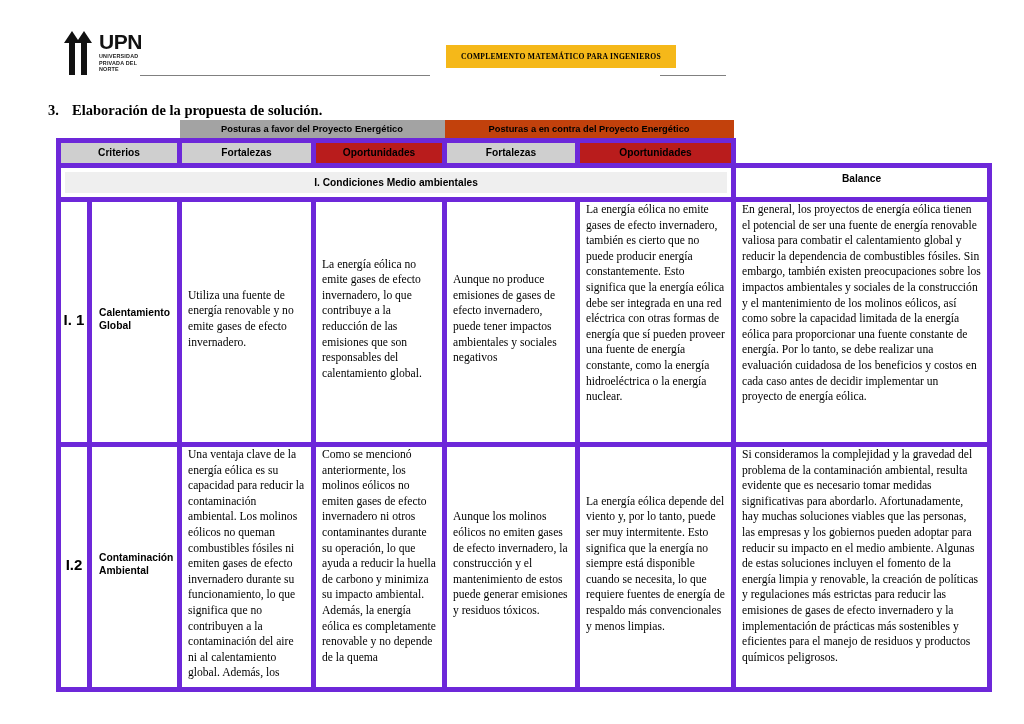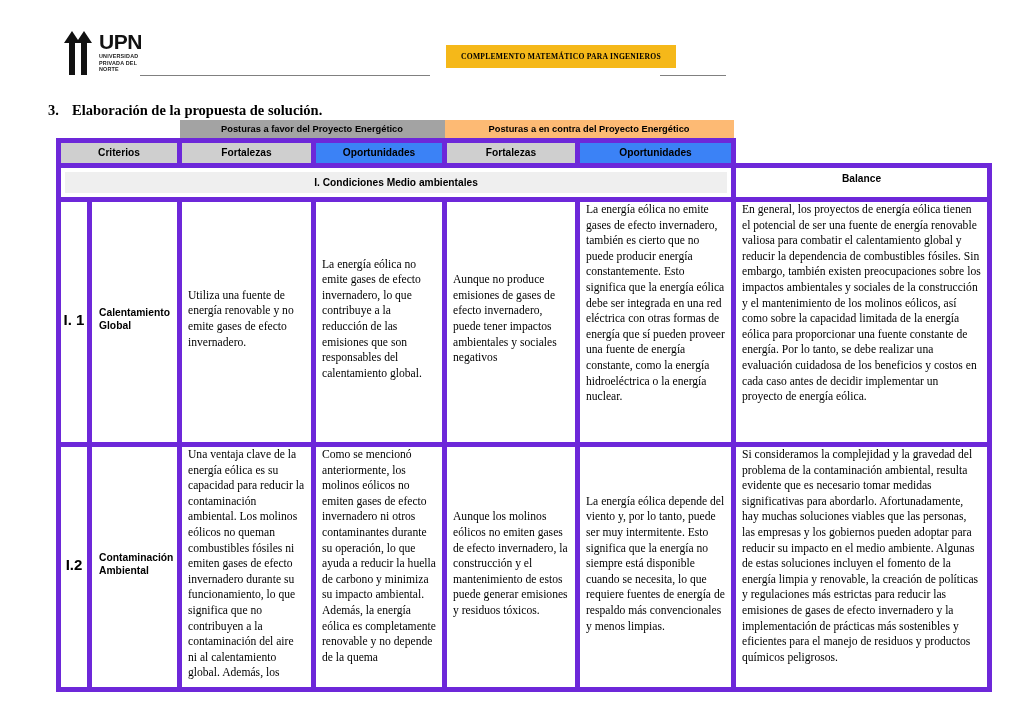--- a/index.html
+++ b/index.html
@@ -149,35 +149,35 @@
     display: flex;
     align-items: center;
     justify-content: center;
     font-family: "Liberation Sans", sans-serif;
     font-weight: bold;
     font-size: 9.3px;
     color: #000;
     white-space: nowrap;
   }
   .band-favor   { background: #a3a3a3; }
-  .band-contra  { background: #fdba74; }
+  .band-contra  { background: #c2410c; }
   .band-blank   { background: transparent; }
 
   
   .hdr {
     height: 20px;
     text-align: center;
     font-family: "Liberation Sans", sans-serif;
     font-weight: bold;
     font-size: 10.2px;
     line-height: 20px;
     color: #000;
   }
   .hdr-grey  { background: #CFCFCF; }
-  .hdr-cream { background: #3b82f6; }
+  .hdr-cream { background: #b91c1c; }
   .hdr-none  { background: #ffffff; border: none !important; }
 
   
   .secrow { height: 21px; }
   .sec-banner {
     background: #EFEFEF;
     height: 21px;
     line-height: 21px;
     text-align: center;
     font-family: "Liberation Sans", sans-serif;

